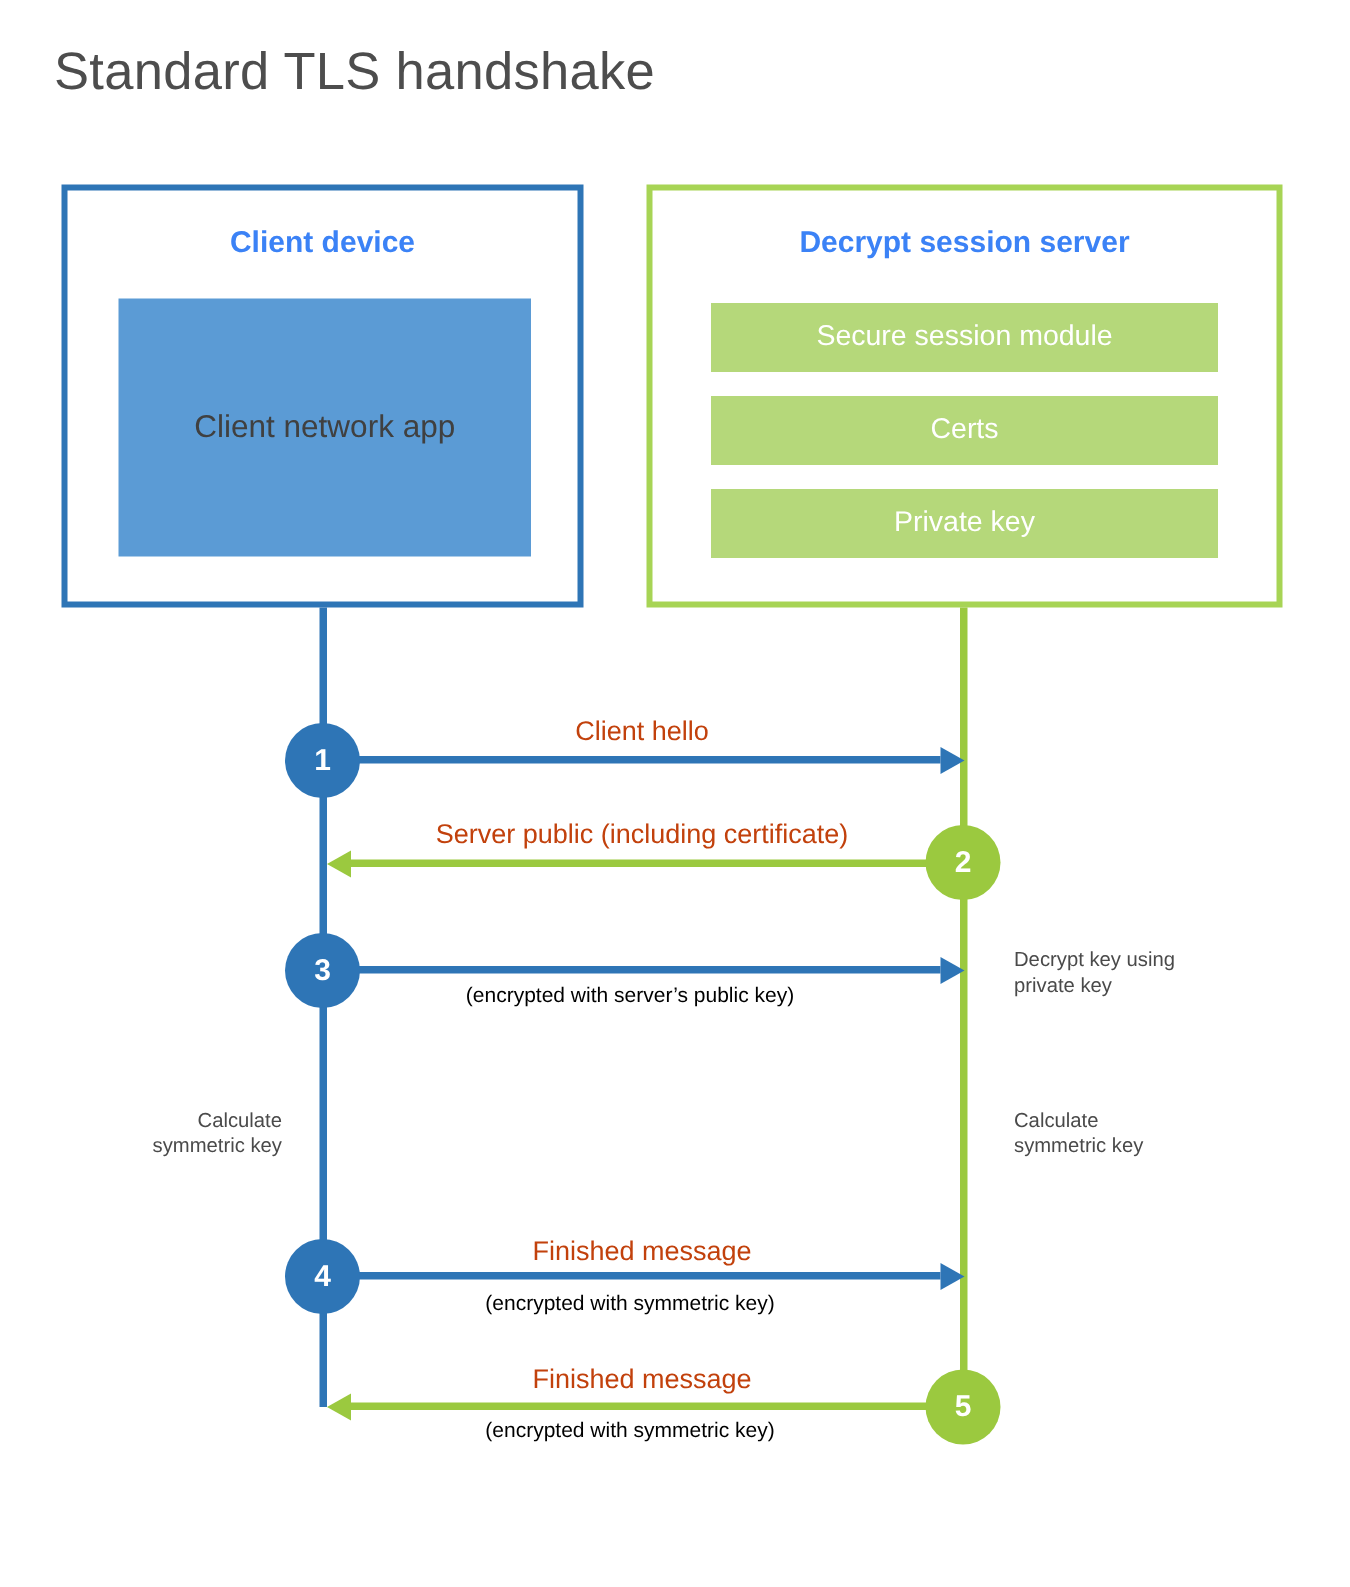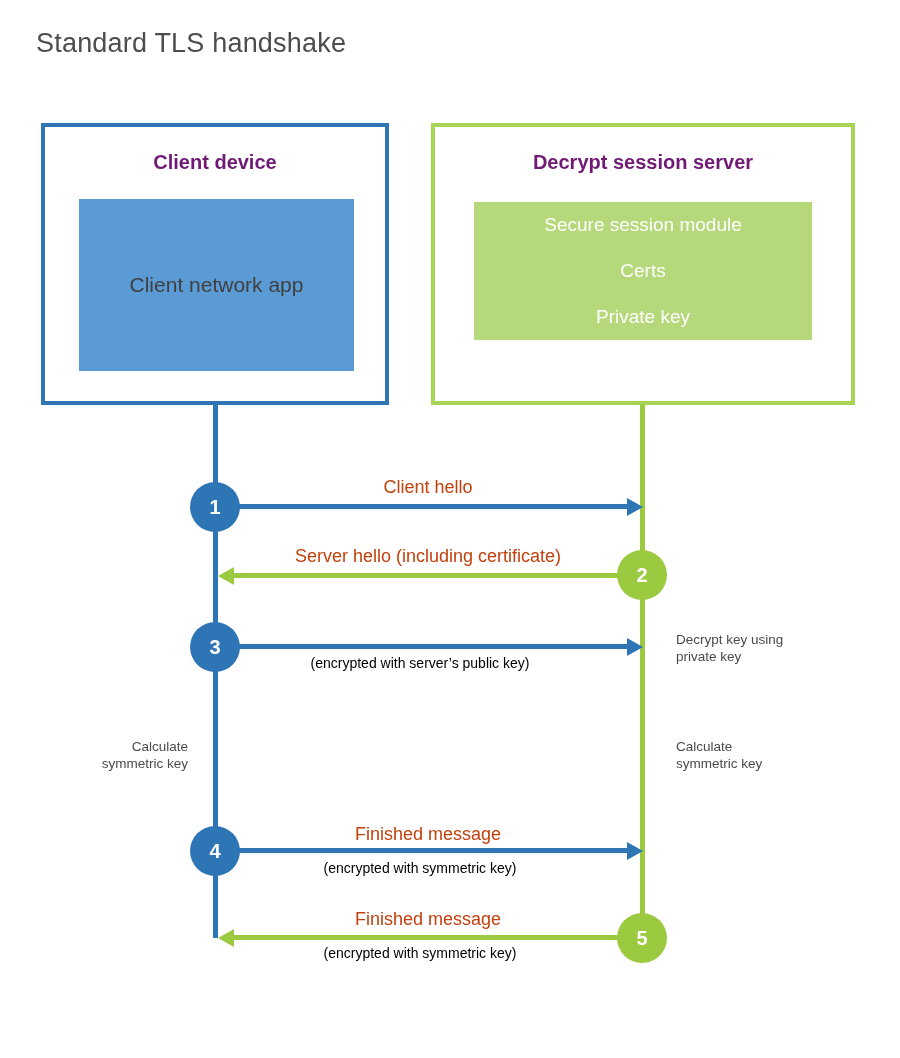--- a/index.html
+++ b/index.html
@@ -1,38 +1,38 @@
 <!DOCTYPE html>
 <html style="--blue: #2e75b6; --blue-fill: #5b9bd5; --green-line: #9bc93f; --green-border: #a7d455; --green-fill: #b5d87a;"><head>
 <meta charset="utf-8">
 <style>
   html,body{margin:0;padding:0;background:#ffffff;}
   .canvas{
     position:relative;width:900px;height:1058px;background:#ffffff;overflow:hidden;
     font-family:"Liberation Sans",sans-serif;
   }
   .page-title{
-    position:absolute;left:36px;top:28px;font-size:27px;font-weight:300;
+    position:absolute;left:36px;top:28px;font-size:35px;font-weight:300;
     color:#4d4d4d;letter-spacing:.2px;
   }
   
   .actor-box{position:absolute;top:123px;height:282px;box-sizing:border-box;background:#fff;}
   .client-box{left:41px;width:348px;border:4px solid var(--blue);}
   .server-box{left:431px;width:424px;border:4px solid var(--green-border);}
   .actor-title{
     position:absolute;left:0;right:0;top:24px;text-align:center;
-    font-size:20px;font-weight:700;color:#701a75;
+    font-size:20px;font-weight:700;color:#3b82f6;
   }
   .client-app{
     position:absolute;left:34px;top:72px;width:275px;height:172px;
     background:var(--blue-fill);display:flex;align-items:center;justify-content:center;
     text-align:center;color:#404040;font-size:21px;line-height:30px;
   }
   .client-app span{display:block;max-width:190px;}
-  .server-modules{position:absolute;left:39px;top:75px;width:338px;display:flex;flex-direction:column;gap:0;}
+  .server-modules{position:absolute;left:39px;top:75px;width:338px;display:flex;flex-direction:column;gap:16px;}
   .server-module{
     height:46px;background:var(--green-fill);display:flex;align-items:center;justify-content:center;
     color:#ffffff;font-size:19px;
   }
   
   .lifeline{position:absolute;top:405px;width:5px;}
   .lifeline.blue{left:213px;height:533px;background:var(--blue);}
   .lifeline.green{left:640px;height:537px;background:var(--green-line);}
   
   .step-circle{
@@ -89,21 +89,21 @@
   </div>
 
   <div class="lifeline blue"></div>
   <div class="lifeline green"></div>
 
   <div class="msg-label" style="top:477px">Client hello</div>
   <div class="arrow-line blue" style="left:215px;top:504px;width:412px"></div>
   <div class="arrow-head right blue" style="left:627px;top:498px"></div>
   <div class="step-circle blue" style="left:190px;top:482px">1</div>
 
-  <div class="msg-label" style="top:546px">Server hello (including certificate)</div>
+  <div class="msg-label" style="top:546px">Server public (including certificate)</div>
   <div class="arrow-line green" style="left:234px;top:573px;width:408px"></div>
   <div class="arrow-head left green" style="left:218px;top:567px"></div>
   <div class="step-circle green" style="left:617px;top:550px">2</div>
 
   <div class="arrow-line blue" style="left:215px;top:644px;width:412px"></div>
   <div class="arrow-head right blue" style="left:627px;top:638px"></div>
   <div class="step-circle blue" style="left:190px;top:622px">3</div>
   <div class="msg-sub" style="top:655px">(encrypted with server’s public key)</div>
 
   <div class="side-note note-decrypt">

